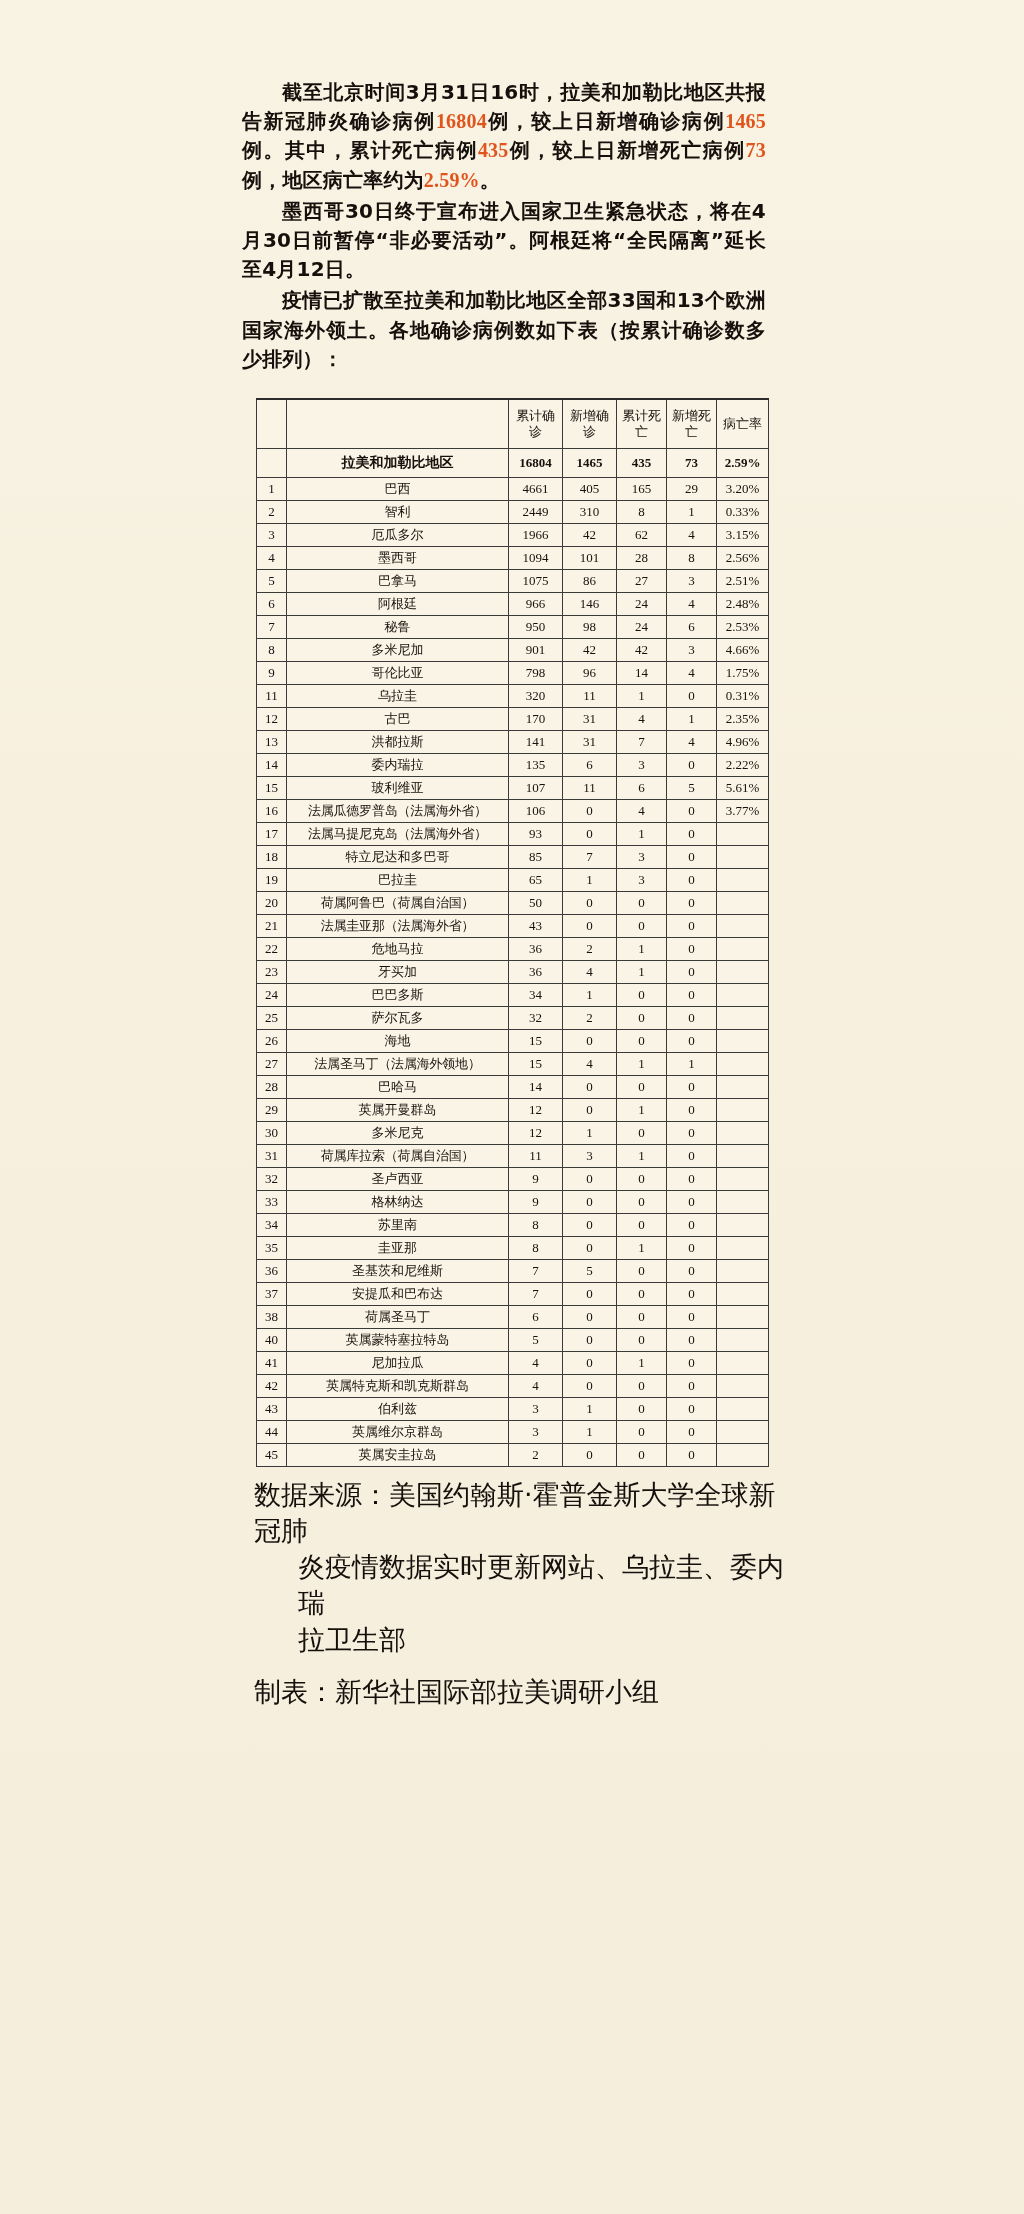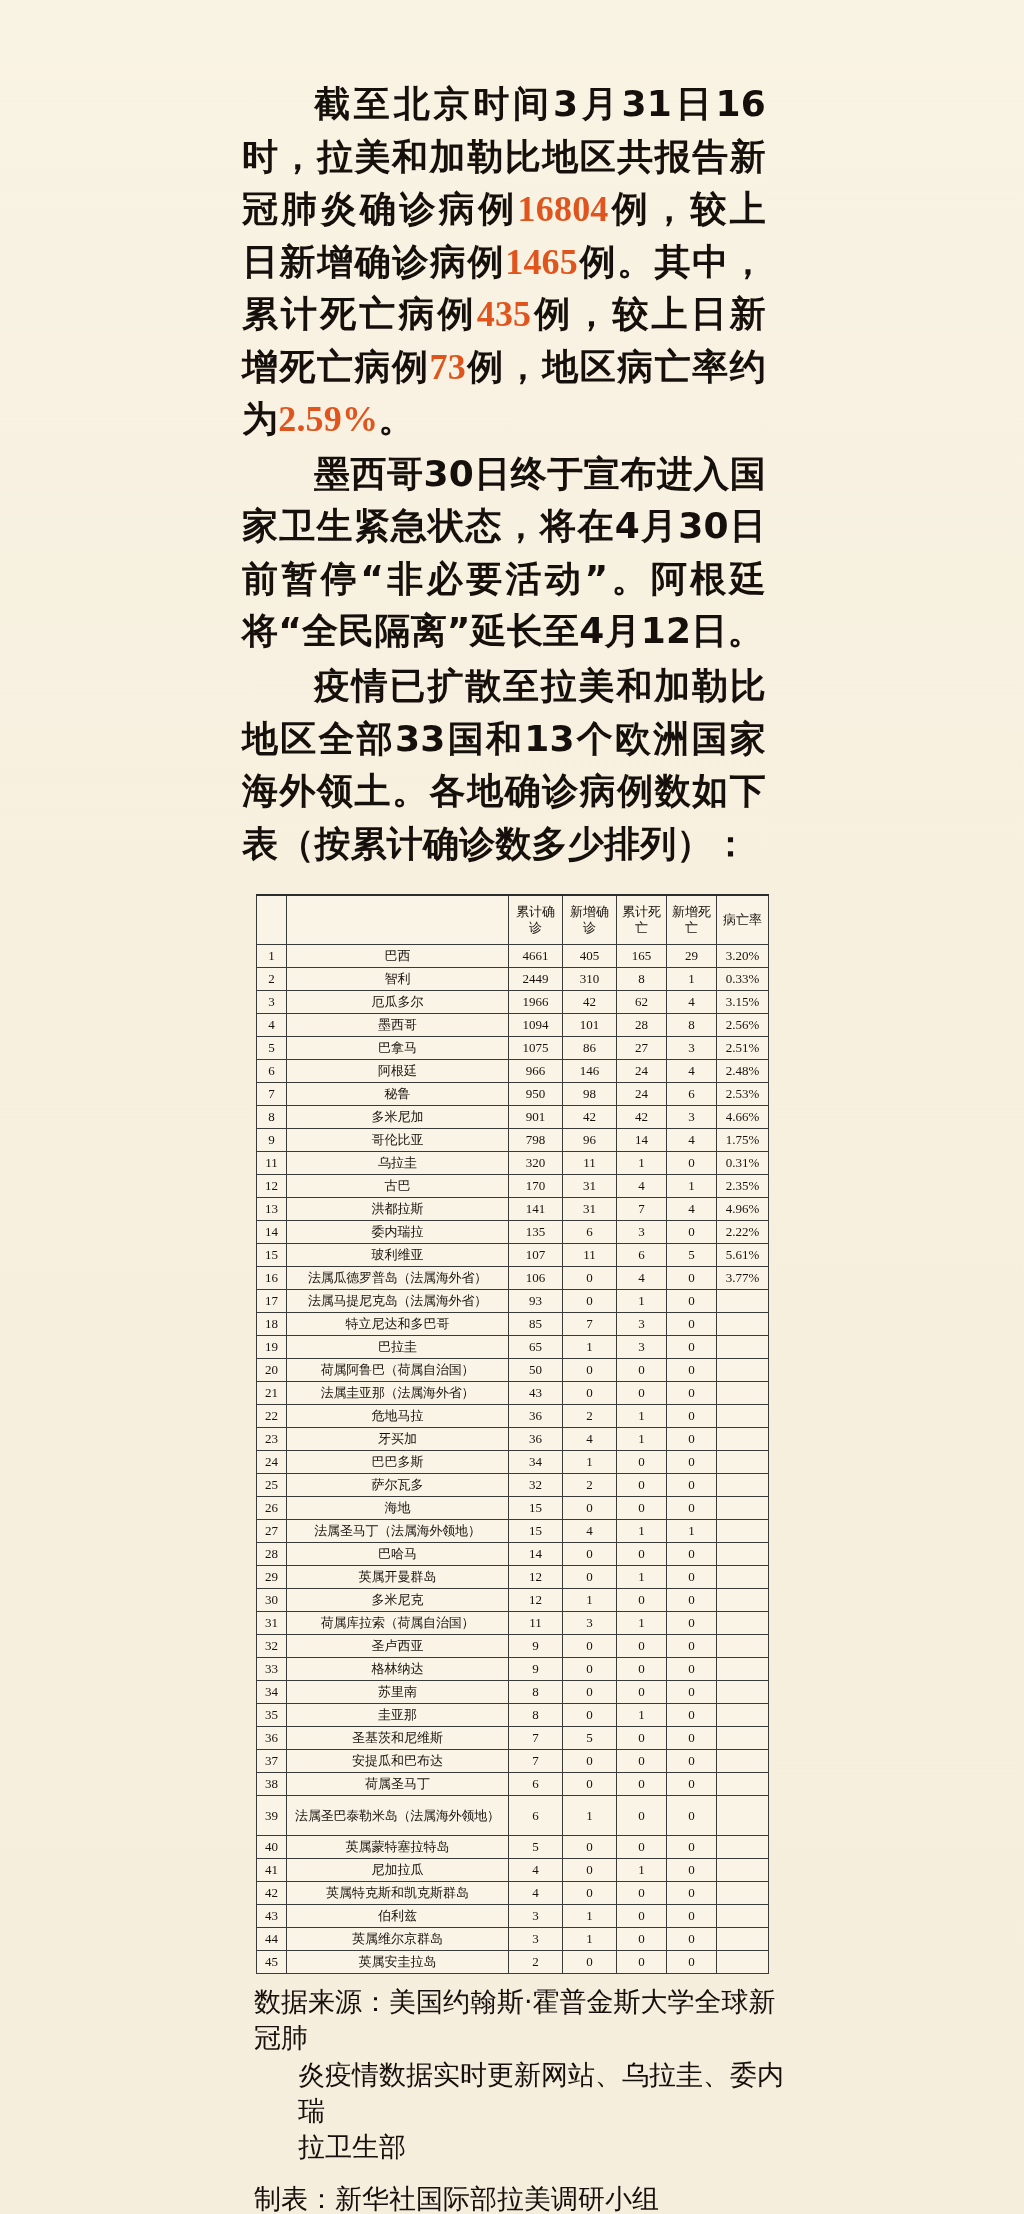--- a/index.html
+++ b/index.html
@@ -19,21 +19,21 @@
   }
   
   .prose{
     width:540px;
     margin:0 auto;
     padding-top:78px;
   }
   .para{
     font-family:"DejaVu Sans","Liberation Sans",sans-serif;
     font-weight:bold;
-    font-size:36px;
+    font-size:20px;
     line-height:1.46;
     letter-spacing:0.2px;
     text-align:justify;
     text-justify:inter-character;
     margin:0 16px 2px 0;
     color:#16100c;
   }
   .para.indent{ text-indent:2em; }
   .hl{ color:#e0551d; }
   .para .hl{ font-family:"Liberation Serif","DejaVu Serif",serif; }
@@ -141,20 +141,29 @@
           <th></th>
           <th></th>
           <th>累计确诊</th>
           <th>新增确诊</th>
           <th>累计死亡</th>
           <th>新增死亡</th>
           <th>病亡率</th>
         </tr>
       </thead>
       <tbody id="tbody">
+          <tr class="row-total">
+            <td class="rk"></td>
+            <td class="nm">拉美和加勒比地区</td>
+            <td class="">16804</td>
+            <td class="">1465</td>
+            <td class="">435</td>
+            <td class="">73</td>
+            <td class="">2.59%</td>
+          </tr>
           <tr>
             <td class="rk orange">1</td>
             <td class="nm orange">巴西</td>
             <td class=" orange">4661</td>
             <td class="">405</td>
             <td class="">165</td>
             <td class="">29</td>
             <td class=" orange">3.20%</td>
           </tr>
           <tr>
@@ -474,29 +483,20 @@
           </tr>
           <tr>
             <td class="rk">38</td>
             <td class="nm">荷属圣马丁</td>
             <td class="">6</td>
             <td class="">0</td>
             <td class="">0</td>
             <td class="">0</td>
             <td class=""></td>
           </tr>
-          <tr style="height: 40px;">
-            <td class="rk">39</td>
-            <td class="nm small-nm ">法属圣巴泰勒米岛（法属海外领地）</td>
-            <td class="">6</td>
-            <td class="">1</td>
-            <td class="">0</td>
-            <td class="">0</td>
-            <td class=""></td>
-          </tr>
           <tr>
             <td class="rk">40</td>
             <td class="nm">英属蒙特塞拉特岛</td>
             <td class="">5</td>
             <td class="">0</td>
             <td class="">0</td>
             <td class="">0</td>
             <td class=""></td>
           </tr>
           <tr>

